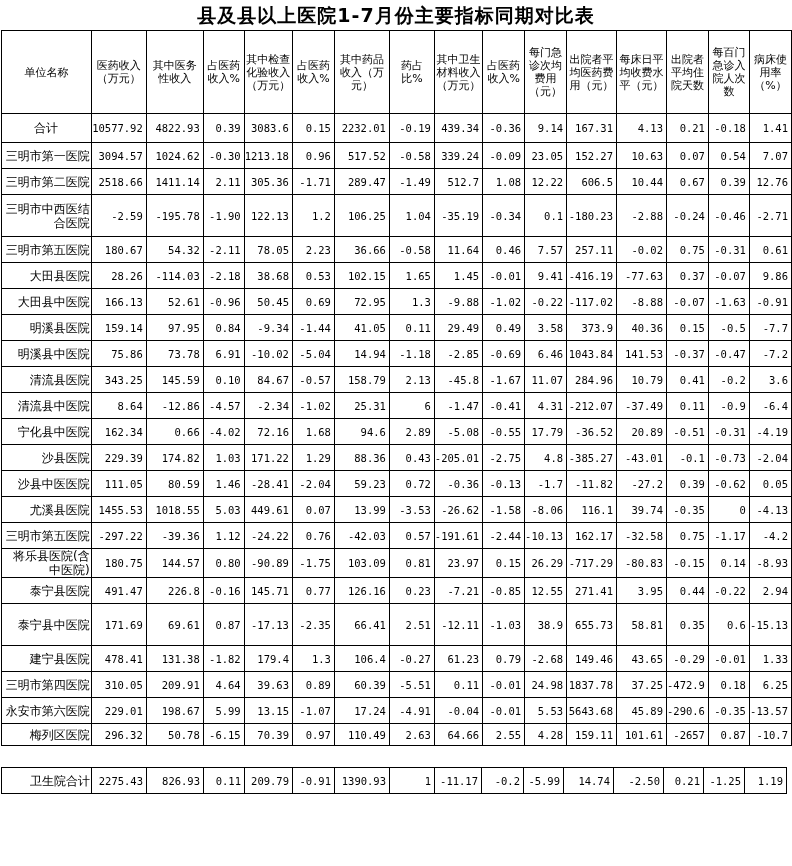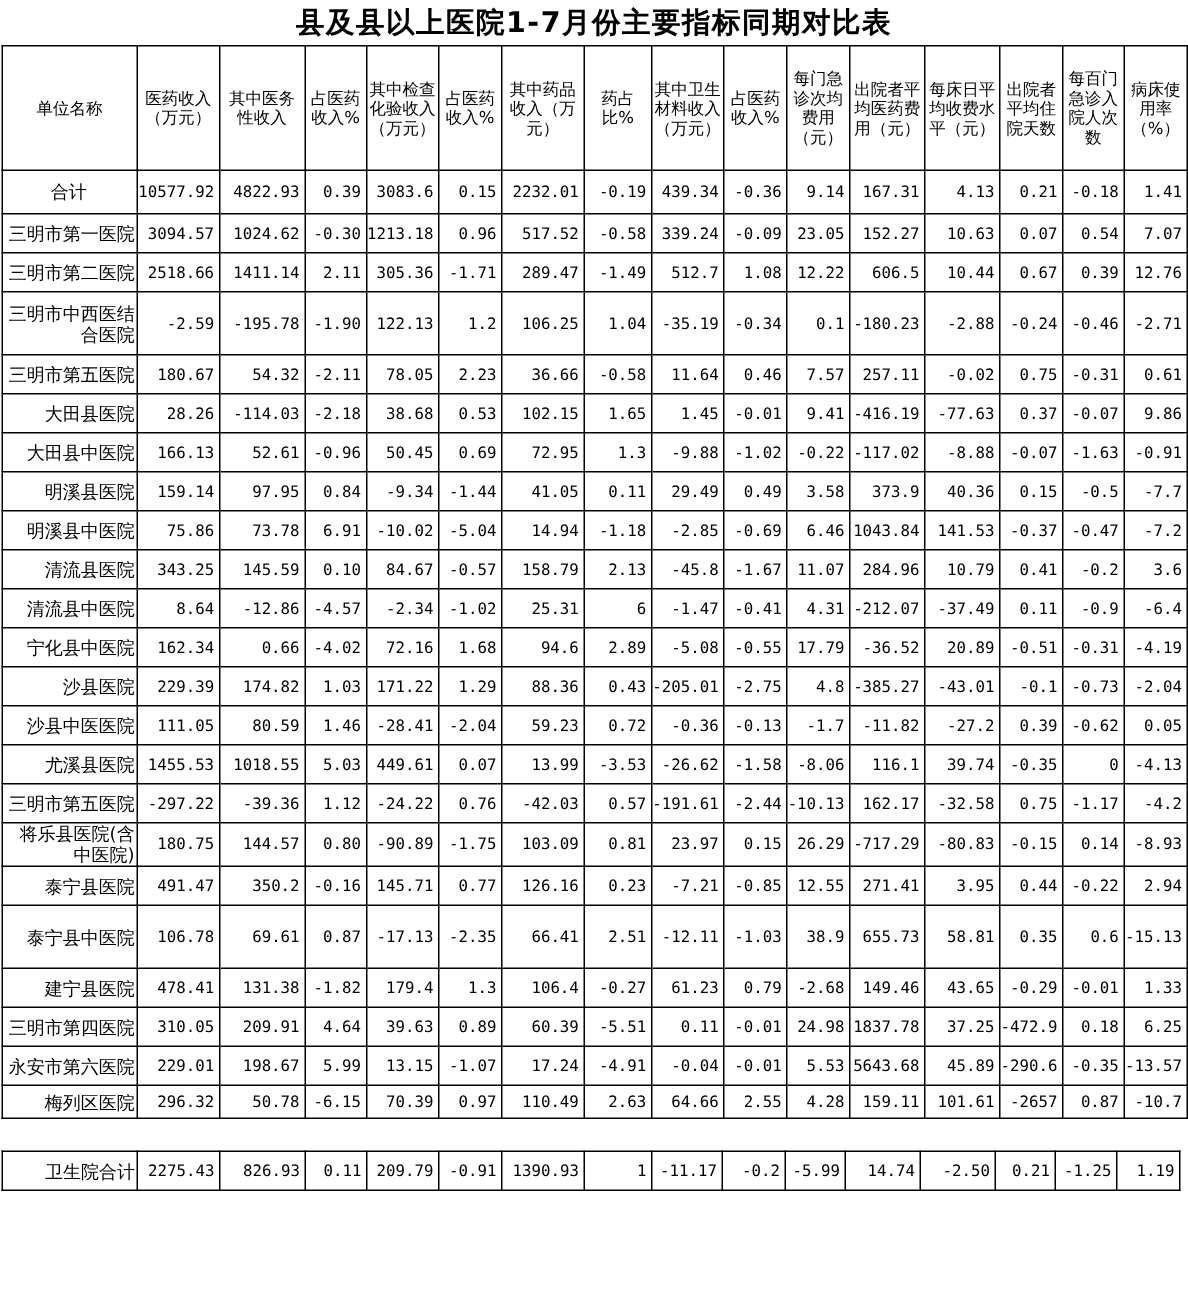--- a/index.html
+++ b/index.html
@@ -394,38 +394,38 @@
           <td class="num">26.29</td>
           <td class="num">-717.29</td>
           <td class="num">-80.83</td>
           <td class="num">-0.15</td>
           <td class="num">0.14</td>
           <td class="num">-8.93</td>
         </tr>
         <tr>
           <td class="name">泰宁县医院</td>
           <td class="num">491.47</td>
-          <td class="num">350.2</td>
+          <td class="num">226.8</td>
           <td class="num">-0.16</td>
           <td class="num">145.71</td>
           <td class="num">0.77</td>
           <td class="num">126.16</td>
           <td class="num">0.23</td>
           <td class="num">-7.21</td>
           <td class="num">-0.85</td>
           <td class="num">12.55</td>
           <td class="num">271.41</td>
           <td class="num">3.95</td>
           <td class="num">0.44</td>
           <td class="num">-0.22</td>
           <td class="num">2.94</td>
         </tr>
         <tr>
           <td class="name">泰宁县中医院</td>
-          <td class="num">106.78</td>
+          <td class="num">171.69</td>
           <td class="num">69.61</td>
           <td class="num">0.87</td>
           <td class="num">-17.13</td>
           <td class="num">-2.35</td>
           <td class="num">66.41</td>
           <td class="num">2.51</td>
           <td class="num">-12.11</td>
           <td class="num">-1.03</td>
           <td class="num">38.9</td>
           <td class="num">655.73</td>

